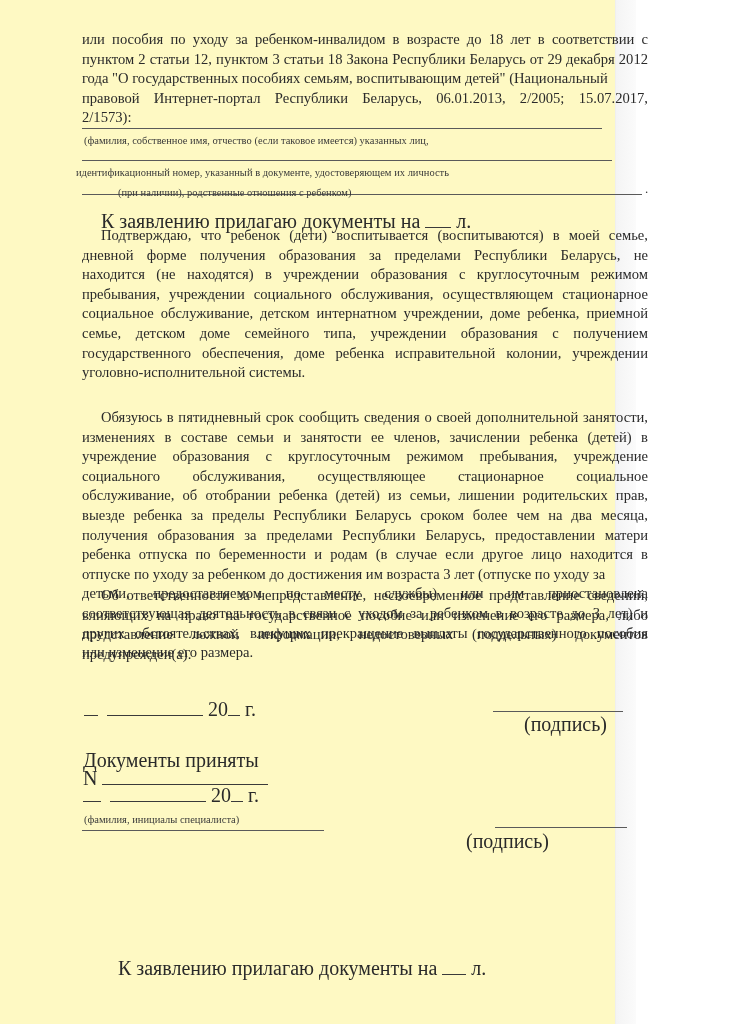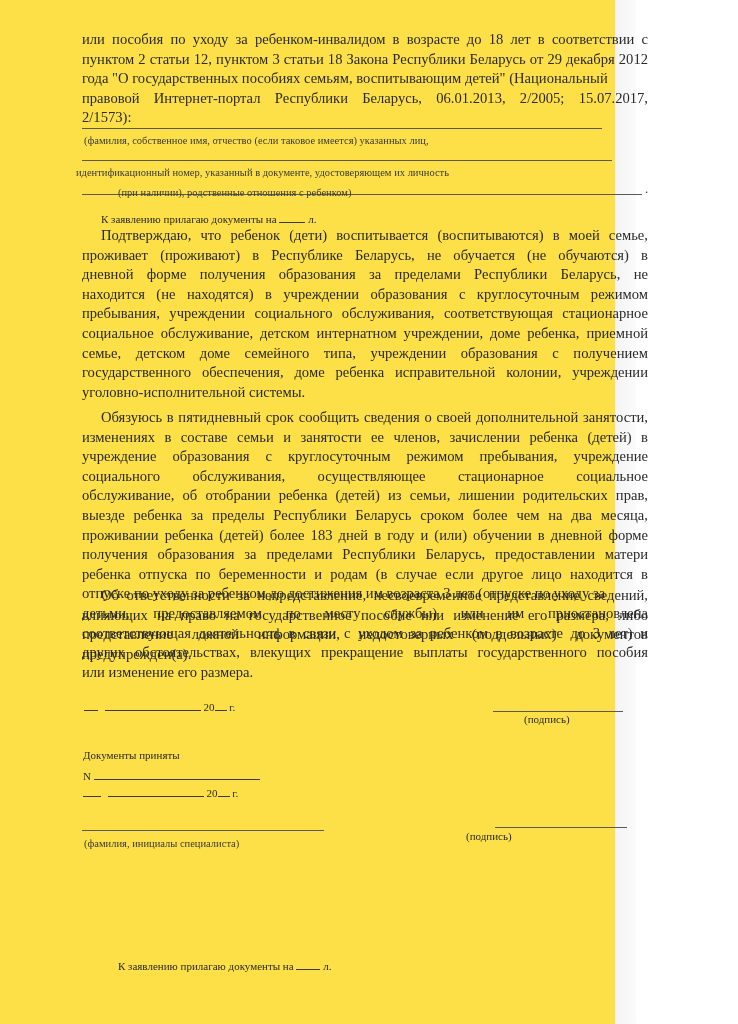--- a/index.html
+++ b/index.html
@@ -12,21 +12,21 @@
       height: 1024px;
       position: relative;
       overflow: hidden;
       font-family: "Liberation Serif", "DejaVu Serif", serif;
       color: #2a2a2a;
     }
     .page {
       position: absolute;
       left: 0; top: 0;
       width: 636px; height: 1024px;
-      background: #fde047;
+      background: #fef9c3;
     }
     .edge-strip {
       position: absolute;
       right: 0; top: 0;
       width: 20px; height: 1024px;
       background: linear-gradient(to right, #f4f4f4, #fbfbfb);
       border-left: 1px solid #efefef;
     }
     .para {
       position: absolute;
@@ -52,21 +52,21 @@
       border-top: 1px solid #5a5a5a;
     }
     .caption {
       position: absolute;
       font-size: 10.5px;
       color: #3a3a3a;
       white-space: nowrap;
     }
     .text {
       position: absolute;
-      font-size: 11px;
+      font-size: 20px;
       white-space: nowrap;
     }
     .blank {
       display: inline-block;
       border-bottom: 1px solid #3a3a3a;
       height: 12px;
       vertical-align: baseline;
     }
   </style>
 </head>
@@ -94,38 +94,36 @@
   <div class="caption" style="left:118px; top:187px;">(при наличии), родственные отношения с ребенком)</div>
 
   <div class="text" style="left:101px; top:210px;">
     <span>К заявлению прилагаю документы на</span>
     <span class="blank" style="width:26px;"></span>
     <span>л.</span>
   </div>
 
   <div class="para" style="top:226px;">
     <span class="line indent">Подтверждаю, что ребенок (дети) воспитывается   (воспитываются) в моей семье,</span>
-    <span class="line">проживает  (проживают)  в  Республике  Беларусь,  не обучается  (не обучаются)  в</span>
     <span class="line">дневной форме получения образования за пределами  Республики Беларусь,    не</span>
     <span class="line">находится (не находятся) в учреждении  образования с круглосуточным режимом</span>
-    <span class="line">пребывания,  учреждении социального обслуживания, соответствующая  стационарное</span>
+    <span class="line">пребывания,  учреждении социального обслуживания, осуществляющем  стационарное</span>
     <span class="line">социальное обслуживание, детском  интернатном учреждении, доме ребенка, приемной</span>
     <span class="line">семье,  детском доме семейного типа, учреждении  образования  с  получением</span>
     <span class="line">государственного  обеспечения, доме ребенка исправительной колонии, учреждении</span>
     <span class="line last">уголовно-исполнительной системы.</span>
   </div>
 
   <div class="para" style="top:408px;">
     <span class="line indent">Обязуюсь в пятидневный срок сообщить сведения  о  своей дополнительной занятости,</span>
     <span class="line">изменениях  в  составе  семьи и занятости ее членов, зачислении ребенка  (детей)  в</span>
     <span class="line">учреждение  образования  с  круглосуточным  режимом пребывания,    учреждение</span>
     <span class="line">социального        обслуживания,        осуществляющее стационарное    социальное</span>
     <span class="line">обслуживание,  об  отобрании  ребенка  (детей) из семьи,  лишении  родительских  прав,</span>
     <span class="line">выезде  ребенка за пределы Республики Беларусь  сроком  более чем на два месяца,</span>
-    <span class="line">проживании ребенка (детей) более 183  дней  в году и (или) обучении в дневной форме</span>
     <span class="line">получения образования за пределами  Республики  Беларусь,  предоставлении  матери</span>
     <span class="line">ребенка отпуска по беременности  и  родам  (в  случае  если другое лицо находится в</span>
     <span class="line" style="text-align-last:left;">отпуске по уходу  за  ребенком  до  достижения  им возраста 3 лет (отпуске по уходу за</span>
     <span class="line">детьми,    предоставляемом    по    месту    службы)    или    им    приостановлена</span>
     <span class="line">соответствующая  деятельность  в связи с уходом за ребенком в возрасте до 3 лет)   и</span>
     <span class="line">других  обстоятельствах,  влекущих  прекращение  выплаты государственного пособия</span>
     <span class="line last">или изменение его размера.</span>
   </div>
 
   <div class="para" style="top:586px;">
@@ -150,21 +148,21 @@
     <span class="blank" style="width:166px;"></span>
   </div>
   <div class="text" style="left:83px; top:784px;">
     <span class="blank" style="width:18px;"></span>
     <span class="blank" style="width:96px; margin-left:4px;"></span>
     <span>20</span><span class="blank" style="width:12px;"></span>
     <span>г.</span>
   </div>
 
   <div class="rule" style="left:82px; top:830px; width:242px;"></div>
-  <div class="caption" style="left:84px; top:838px;">(фамилия, инициалы специалиста)</div>
+  <div class="caption" style="left:84px; top:814px;">(фамилия, инициалы специалиста)</div>
   <div class="rule" style="left:495px; top:827px; width:132px;"></div>
   <div class="text" style="left:466px; top:830px;">(подпись)</div>
 
   <div class="text" style="left:118px; top:957px;">
     <span>К заявлению прилагаю документы на</span>
     <span class="blank" style="width:24px;"></span>
     <span>л.</span>
   </div>
 </div>
 

